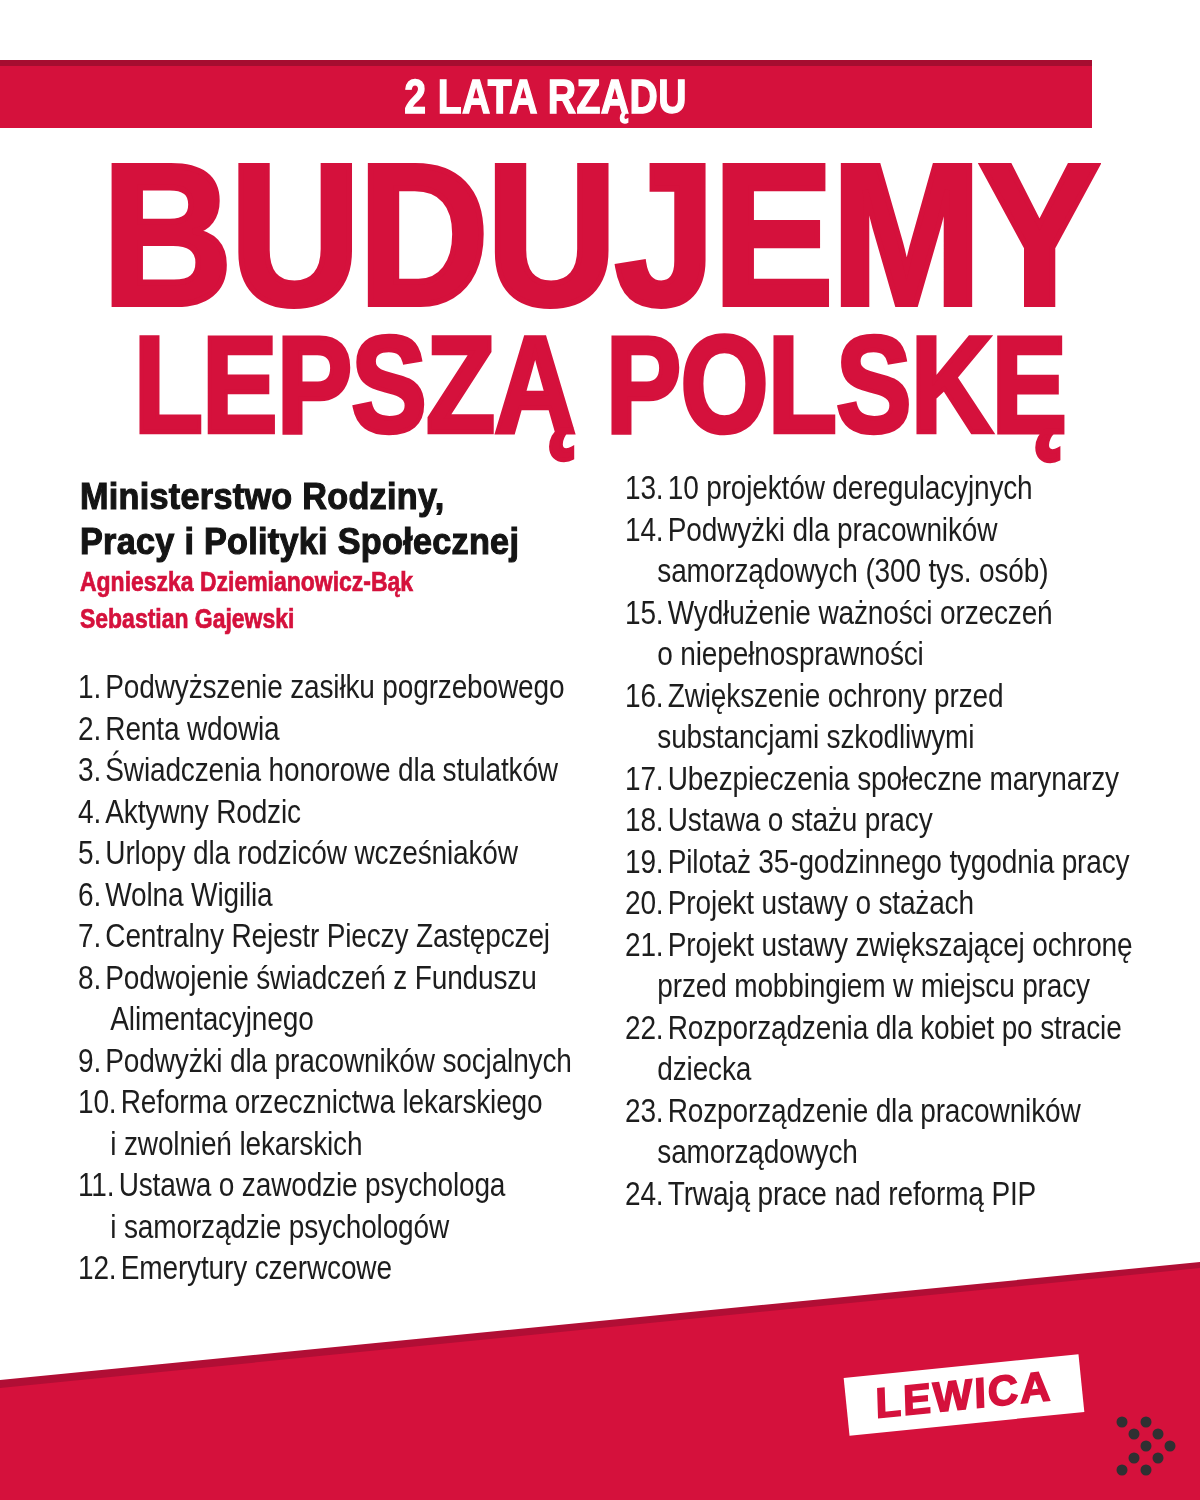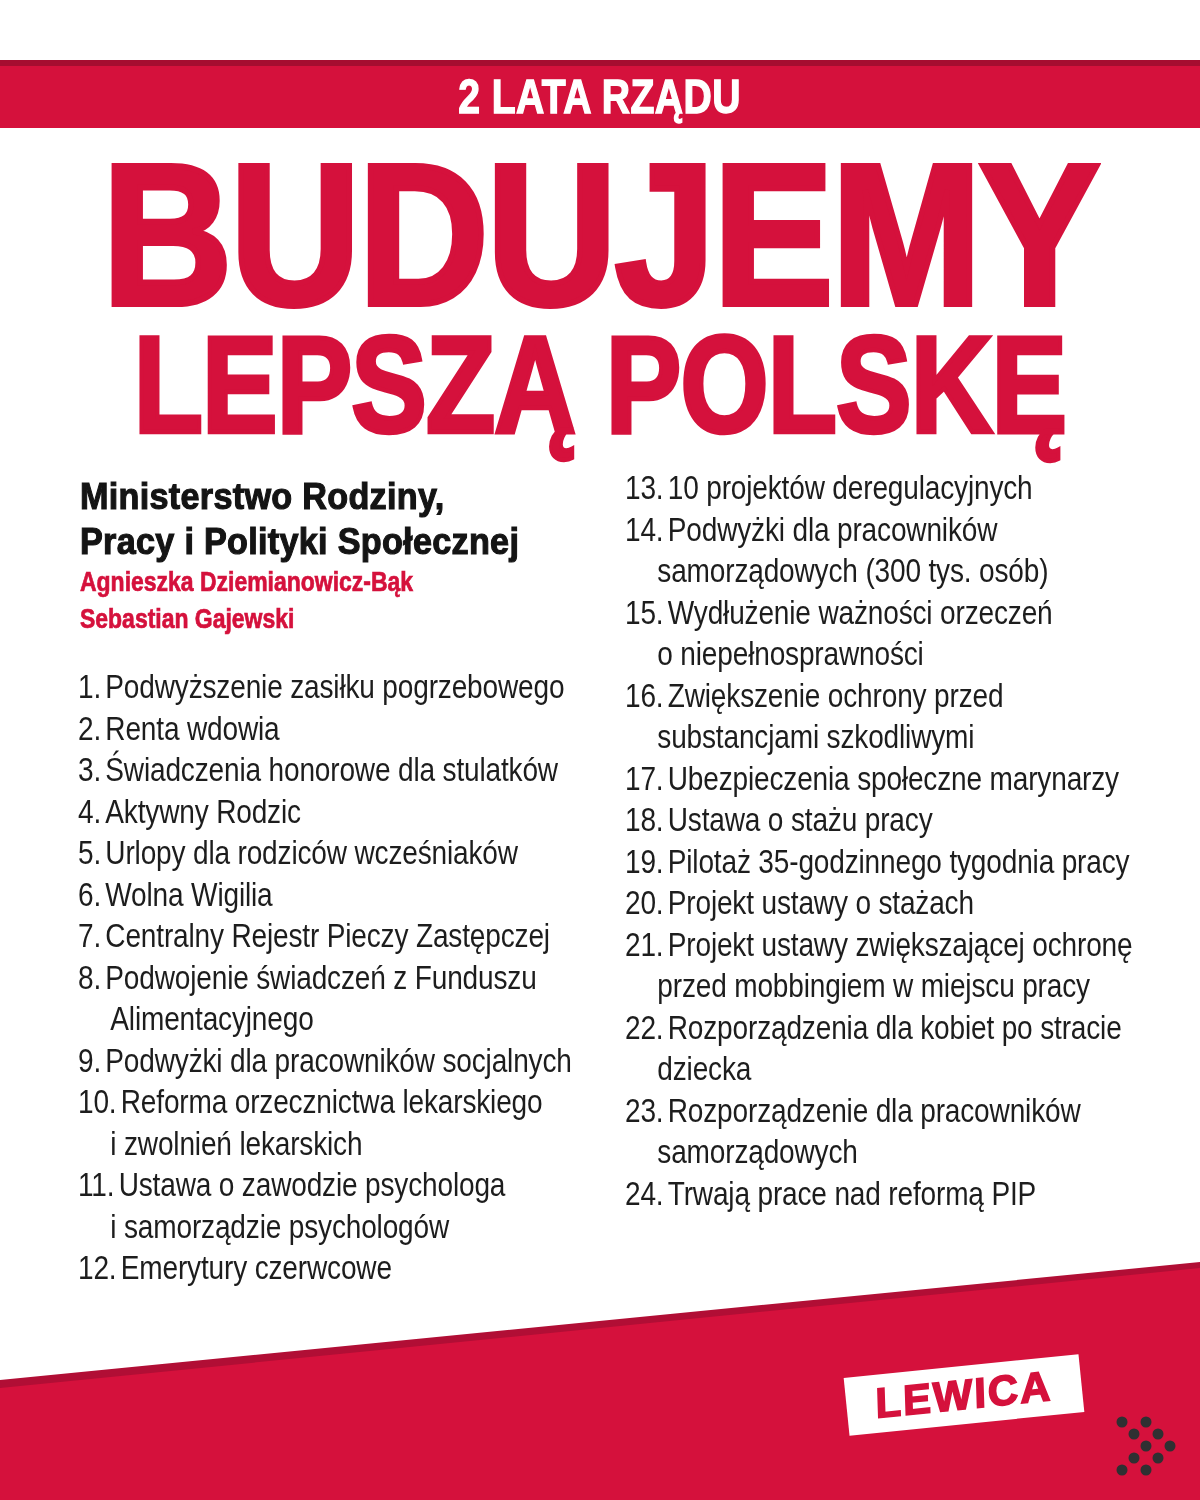--- a/index.html
+++ b/index.html
@@ -3,21 +3,21 @@
 <meta charset="utf-8">
 <style>
   html,body{margin:0;padding:0;background:#ffffff;}
   .page{
     position:relative;width:1200px;height:1500px;overflow:hidden;
     background:#ffffff;font-family:"Liberation Sans",sans-serif;
   }
 
   
   .band{
-    position:absolute;left:0;top:60px;width:1200px;height:68px;
+    position:absolute;left:0;top:60px;width:1092px;height:68px;
     background:#d5113c;border-top:6px solid #a50d30;box-sizing:border-box;
     text-align:center;
   }
   .band-label{
     display:inline-block;line-height:60px;font-size:45px;font-weight:700;
     color:#ffffff;-webkit-text-stroke:1.3px #ffffff;letter-spacing:0.5px;
     transform:scale(0.87,1.08);transform-origin:50% 40%;white-space:nowrap;
   }
 
   

